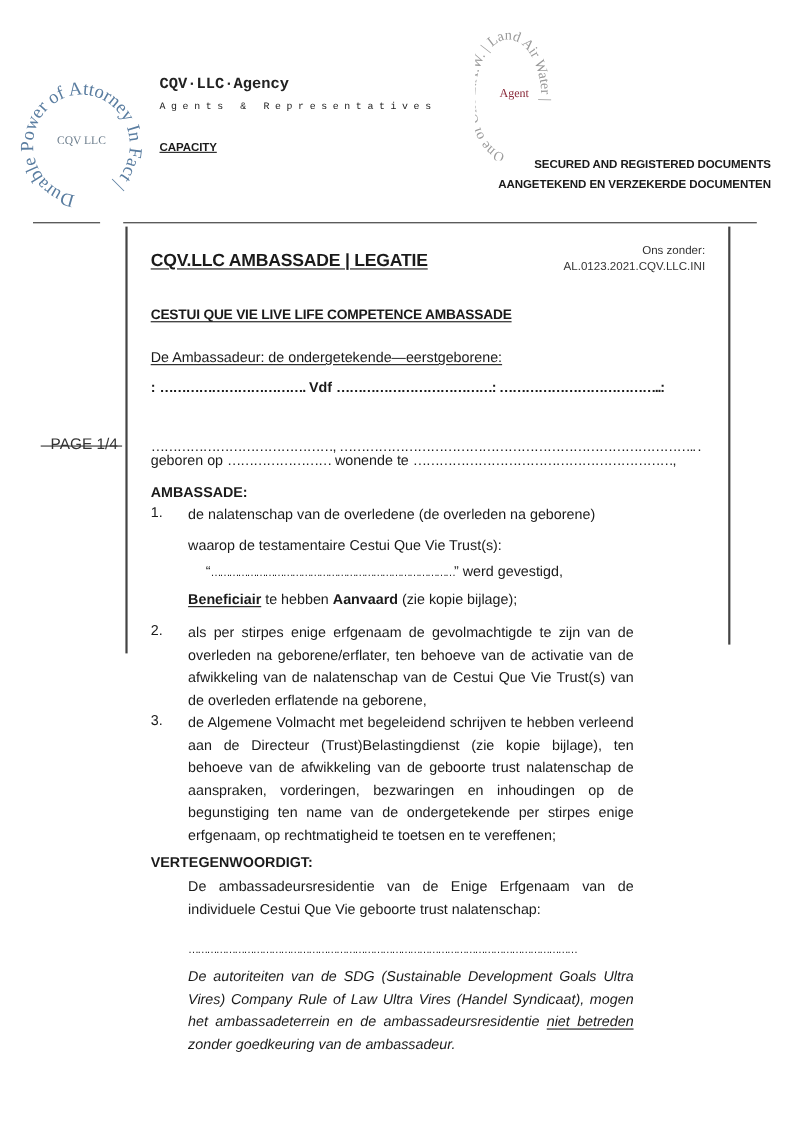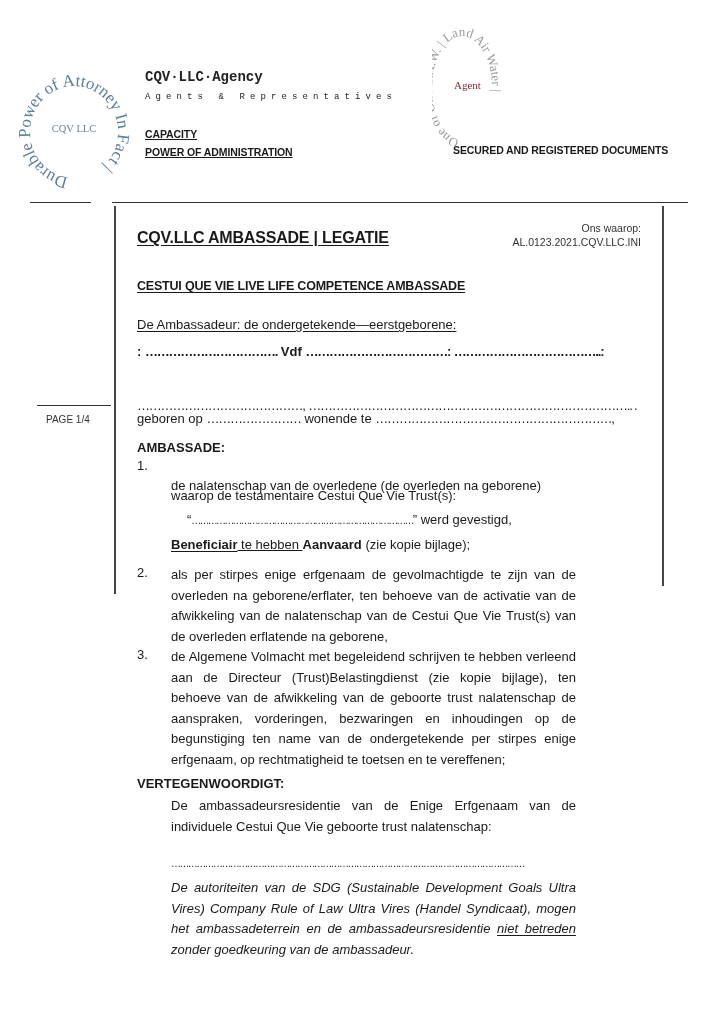--- a/index.html
+++ b/index.html
@@ -30,52 +30,52 @@
     </text>
   </svg>
   <div class="abs" style="left:0; width:112px; top:53px; text-align:center; font-family:'Liberation Serif', serif; font-size:10.5px; color:#6e7f8e;">CQV LLC</div>
 </div>
 
 <div class="abs mono" style="left:145px; top:69px; font-size:14px; font-weight:bold; color:#222;">CQV·LLC·Agency</div>
 <div class="abs mono" style="left:145px; top:92px; font-size:9px; letter-spacing:5.1px; color:#222; white-space:nowrap;">Agents &amp; Representatives</div>
 
 <div class="abs hdr-caps" style="left:145px; top:125px;text-decoration:underline;">
   <div>CAPACITY</div>
-  <div>POWER OF ADMINISTRATION</div>
 </div>
 
 <div class="abs" style="left:432px; top:28px; width:78px; height:118px;">
   <svg width="78" height="118" viewBox="0 0 78 118">
     <defs>
       <path id="agentpath" d="M 30 112 A 30 52 0 1 1 30.1 112"></path>
     </defs>
     <text style="font-family:'Liberation Serif', serif; font-size:13px;" fill="#9a9a9a">
       <textPath href="#agentpath" startOffset="1%">One of One L.A.W. | Land Air Water |</textPath>
     </text>
   </svg>
   <div class="abs" style="left:22px; top:51px; font-family:'Liberation Serif', serif; font-size:11px; color:#8a2a3a;">Agent</div>
 </div>
 
 <div class="abs hdr-caps" style="left:453px; top:141px;text-align:right;">
   <div>SECURED AND REGISTERED DOCUMENTS</div>
+  <div>AANGETEKEND EN VERZEKERDE DOCUMENTEN</div>
 </div>
 
 <div class="hline" style="left:30px; width:61px; top:202px;"></div>
 <div class="hline" style="left:112px; width:576px; top:202px;"></div>
 <div class="vline" style="left:114px; top:206px; height:388px;"></div>
 <div class="vline" style="left:662px; top:206px; height:380px;"></div>
 
-<div class="abs" style="left:46px; top:414px; font-size:10px; color:#333;">PAGE 1/4</div>
+<div class="abs" style="left:46px; top:395px; font-size:14px; color:#333;">PAGE 1/4</div>
 <div class="hline" style="left:37px; width:74px; top:405px; height:1.2px;"></div>
 
 <div class="abs" style="left:137px; top:229px; font-size:16px; font-weight:bold; letter-spacing:-0.2px;">
   <u>CQV.LLC AMBASSADE | LEGATIE</u>
 </div>
 <div class="abs" style="right:84px; top:221px; text-align:right; font-size:10.5px; line-height:14px; color:#333;">
-  <div>Ons waarop:</div>
+  <div>Ons zonder:</div>
   <div>AL.0123.2021.CQV.LLC.INI</div>
 </div>
 
 <div class="abs" style="left:137px; top:279px; font-size:12.5px; font-weight:bold; letter-spacing:-0.2px;">
   <u>CESTUI QUE VIE LIVE LIFE COMPETENCE AMBASSADE</u>
 </div>
 
 <div class="abs body-text" style="left:137px; top:315px;">
   <u>De Ambassadeur: de ondergetekende—eerstgeborene:</u>
 </div>
@@ -95,27 +95,27 @@
 </div>
 
 <div class="abs body-text" style="left:137px; top:396px; white-space:nowrap;">
   <span class="dots">……………………………………,</span>
   <span class="dots">……………………………………………………………………….. .</span>
 </div>
 
 <div class="abs" style="left:137px; top:440px; font-size:13px; font-weight:bold;">AMBASSADE:</div>
 
 <div class="item-num" style="top:458px;">1.</div>
-<div class="abs body-text" style="left:171px; top:458px;margin-top:18px;">de nalatenschap van de overledene (de overleden na geborene)</div>
+<div class="abs body-text" style="left:171px; top:458px;">de nalatenschap van de overledene (de overleden na geborene)</div>
 <div class="abs body-text" style="left:171px; top:486px;">waarop de testamentaire Cestui Que Vie Trust(s):</div>
 <div class="abs body-text" style="left:171px; top:510px; white-space:nowrap;margin-left:16px;">
   <span>“</span><span class="dots" style="font-size:10px; letter-spacing:-1.8px;">………………………………………………………………………</span><span>” werd gevestigd,</span>
 </div>
 <div class="abs body-text" style="left:171px; top:535px; white-space:nowrap;">
-  <b><u>Beneficiair</u></b><span style="white-space:pre;text-decoration:underline;"> te hebben </span><b>Aanvaard</b><span style="white-space:pre;"> (zie kopie bijlage);</span>
+  <b><u>Beneficiair</u></b><span style="white-space:pre;"> te hebben </span><b>Aanvaard</b><span style="white-space:pre;"> (zie kopie bijlage);</span>
 </div>
 
 <div class="item-num" style="top:565px;">2.</div>
 <div class="item-body justify" style="top:565px;">als per stirpes enige erfgenaam de gevolmachtigde te zijn van de overleden na geborene/erflater, ten behoeve van de activatie van de afwikkeling van de nalatenschap van de Cestui Que Vie Trust(s) van de overleden erflatende na geborene,</div>
 
 <div class="item-num" style="top:647px;">3.</div>
 <div class="item-body justify" style="top:647px;">de Algemene Volmacht met begeleidend schrijven te hebben verleend aan de Directeur (Trust)Belastingdienst (zie kopie bijlage), ten behoeve van de afwikkeling van de geboorte trust nalatenschap de aanspraken, vorderingen, bezwaringen en inhoudingen op de begunstiging ten name van de ondergetekende per stirpes enige erfgenaam, op rechtmatigheid te toetsen en te vereffenen;</div>
 
 <div class="abs" style="left:137px; top:776px; font-size:13px; font-weight:bold;">VERTEGENWOORDIGT:</div>
 

